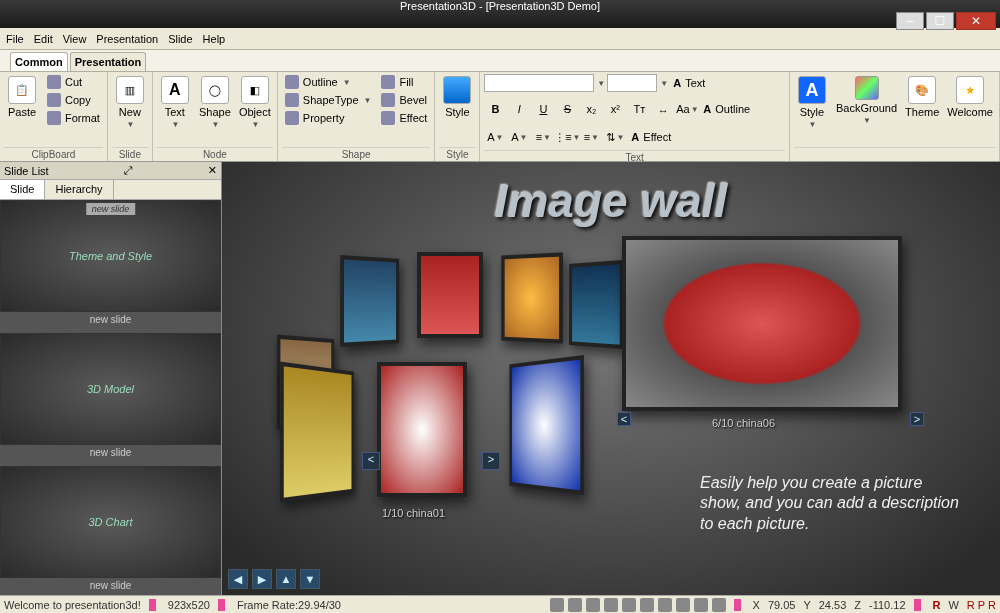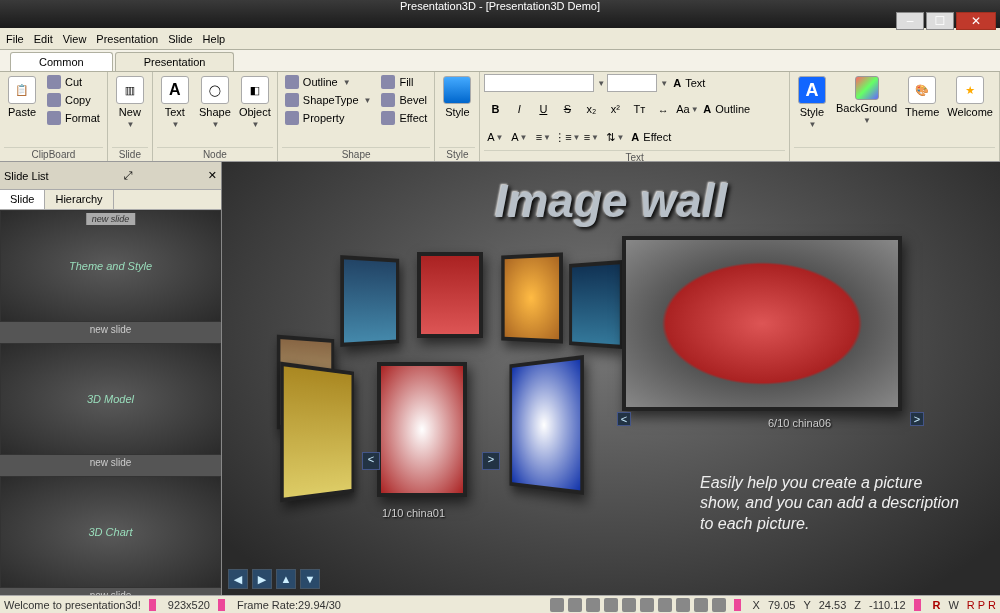--- a/index.html
+++ b/index.html
@@ -5,36 +5,36 @@
 * { box-sizing: border-box; margin: 0; padding: 0; font-family: Tahoma, sans-serif; font-size: 11px; }
 body { background: #d4d0c8; width: 1000px; height: 613px; overflow: hidden; position: relative; }
 .titlebar { height: 28px; background: linear-gradient(#3a3a3a,#1a1a1a); display: flex; align-items: center; padding: 0 4px; color: #fff; flex-direction: column; }
 .titlebar .ticon { width: 16px; height: 16px; background: #c87030; margin-right: 6px; border-radius: 2px; }
 .titlebar .sysbtns { margin-left: auto; display: flex; }
 .sysbtn { width: 28px; height: 18px; background: #ddd; margin-left: 2px; display:flex; align-items:center; justify-content:center; border: 1px solid #888; font-size:12px; }
 .sysbtn.close { background: #c0392b; color: #fff; border-color:#a03020; width: 40px;}
 .menubar { height: 22px; background: #ece9d8; border-bottom: 1px solid #b0b0a0; display: flex; align-items: center; padding-left: 6px; gap: 10px; }
 .menubar span { cursor: default; }
 .tabs { height: 22px; background: #f4f2e8; border-bottom: 1px solid #b0b0a0; display:flex; padding-left:10px; gap:2px; align-items:flex-end;}
-.tab { padding: 3px 28px; border:1px solid #b0b0a0; border-bottom:none; border-radius: 3px 3px 0 0; background:#ece9d8;}
+.tab { padding: 3px 4px; border:1px solid #b0b0a0; border-bottom:none; border-radius: 3px 3px 0 0; background:#ece9d8;font-weight:bold;}
 .tab.sel { background:#fff; }
 .ribbon { height: 90px; background: #ece9d8; border-bottom: 1px solid #999; display: flex; }
 .group { border-right: 1px solid #c0c0b0; display: flex; flex-direction: column; padding: 2px 4px 0 4px; }
 .grouplabel { text-align: center; font-size: 10px; color: #555; padding: 1px 0; border-top:1px solid #d0d0c0; margin-top:auto;}
 .gbody { display:flex; gap:4px; flex:1; align-items:flex-start;}
 .bigbtn { display:flex; flex-direction:column; align-items:center; gap:2px; padding:2px; cursor:default; min-width:36px;}
 .bigbtn .ic { width:28px; height:28px; border:1px solid #aaa; border-radius:3px; background:#fff; display:flex;align-items:center;justify-content:center;}
 .vstack { display:flex; flex-direction:column; gap:2px;}
 .smbtn { display:flex; align-items:center; gap:4px; padding:1px 3px; cursor:default; white-space:nowrap;}
 .smbtn .si { width:14px; height:14px; background:#88a; border-radius:2px; display:inline-block;}
 .iconbtn { width:22px; height:22px; border:1px solid transparent; display:flex;align-items:center;justify-content:center; cursor:default;}
 .txtgroup .row { display:flex; gap:2px; align-items:center; margin-bottom:2px;}
 .workspace { position:absolute; top:162px; left:0; right:0; bottom:18px; display:flex; background:#999;}
 .slidelist { width:222px; background:#ece9d8; border-right:1px solid #888; display:flex; flex-direction:column;}
-.slhdr { height:28px; background:#d8d4c4; border-bottom:1px solid #aaa; display:flex; align-items:center; padding:0 4px; font-size:10px;}
+.slhdr { height:18px; background:#d8d4c4; border-bottom:1px solid #aaa; display:flex; align-items:center; padding:0 4px; font-size:10px;}
 .slhdr .xbtn { margin-left:auto; cursor:default;}
 .sltabs { height:20px; display:flex; background:#ece9d8; border-bottom:1px solid #aaa;}
 .sltab { padding:3px 10px; border-right:1px solid #aaa; background:#fff;}
 .sltab.ns { background:#ece9d8;}
 .thumbs { flex:1; overflow:auto; background:#555; }
 .thumb { margin-bottom:6px;}
 .thumbimg { height:112px; background: radial-gradient(ellipse at center,#5a5a5a,#2a2a2a); border:1px solid #333; display:flex; flex-direction:column; align-items:center; justify-content:center; color:#9db; font-style:italic; font-size:14px; position:relative;}
 .thumbimg .badge { position:absolute; top:2px; left:50%; transform:translateX(-50%); background:#aaa; color:#333; font-size:9px; padding:1px 6px;}
 .thumblabel { text-align:center; color:#ccc; font-size:10px; padding:2px;}
 .canvas { flex:1; background: radial-gradient(ellipse at 50% 40%,#787878,#2a2a2a 90%); position:relative; overflow:hidden;}
@@ -297,21 +297,21 @@
     <div class="img3d" style="left:50px;top:175px;width:70px;height:90px;transform:perspective(400px) rotateY(35deg);background:linear-gradient(#864,#cb8)"></div>
     <div class="img3d" style="left:115px;top:95px;width:68px;height:88px;transform:perspective(400px) rotateY(30deg);background:linear-gradient(#246,#48a)"></div>
     <div class="img3d" style="left:195px;top:90px;width:66px;height:86px;background:linear-gradient(#a22,#d55)"></div>
     <div class="img3d" style="left:275px;top:92px;width:68px;height:88px;transform:perspective(400px) rotateY(-25deg);background:radial-gradient(#fb4,#a62)"></div>
     <div class="img3d" style="left:340px;top:100px;width:66px;height:85px;transform:perspective(400px) rotateY(-35deg);background:linear-gradient(#135,#379)"></div>
     <div class="img3d" style="left:50px;top:205px;width:96px;height:130px;transform:perspective(400px) rotateY(40deg);background:linear-gradient(#a82,#dc6)"></div>
     <div class="img3d" style="left:155px;top:200px;width:90px;height:135px;background:radial-gradient(#fff,#a22)"></div>
     <div class="img3d" style="left:275px;top:198px;width:94px;height:130px;transform:perspective(400px) rotateY(-38deg);background:radial-gradient(#fff,#13a)"></div>
     <div class="img3d" style="left:400px;top:74px;width:280px;height:175px;background:radial-gradient(ellipse at center,#d55 0%,#a22 50%,#555 52%,#888 100%)"></div>
     <div class="caption" style="left:160px;top:345px">1/10 china01</div>
-    <div class="caption" style="left:546px;top:255px">6/10 china06</div>
+    <div class="caption" style="left:490px;top:255px">6/10 china06</div>
     <div style="position:absolute;left:140px;top:290px;color:#cef;background:#234;width:18px;height:18px;text-align:center;border:1px solid #458">&lt;</div>
     <div style="position:absolute;left:260px;top:290px;color:#cef;background:#234;width:18px;height:18px;text-align:center;border:1px solid #458">&gt;</div>
     <div style="position:absolute;left:395px;top:250px;color:#cef;background:#234;width:14px;height:14px;text-align:center;border:1px solid #458">&lt;</div>
     <div style="position:absolute;left:688px;top:250px;color:#cef;background:#234;width:14px;height:14px;text-align:center;border:1px solid #458">&gt;</div>
     <div class="desctxt">Easily help you create a picture show, and you can add a description to each picture.</div>
     <div class="navbtns">
       <div class="nb">◀</div>
       <div class="nb">▶</div>
       <div class="nb">▲</div>
       <div class="nb">▼</div>

